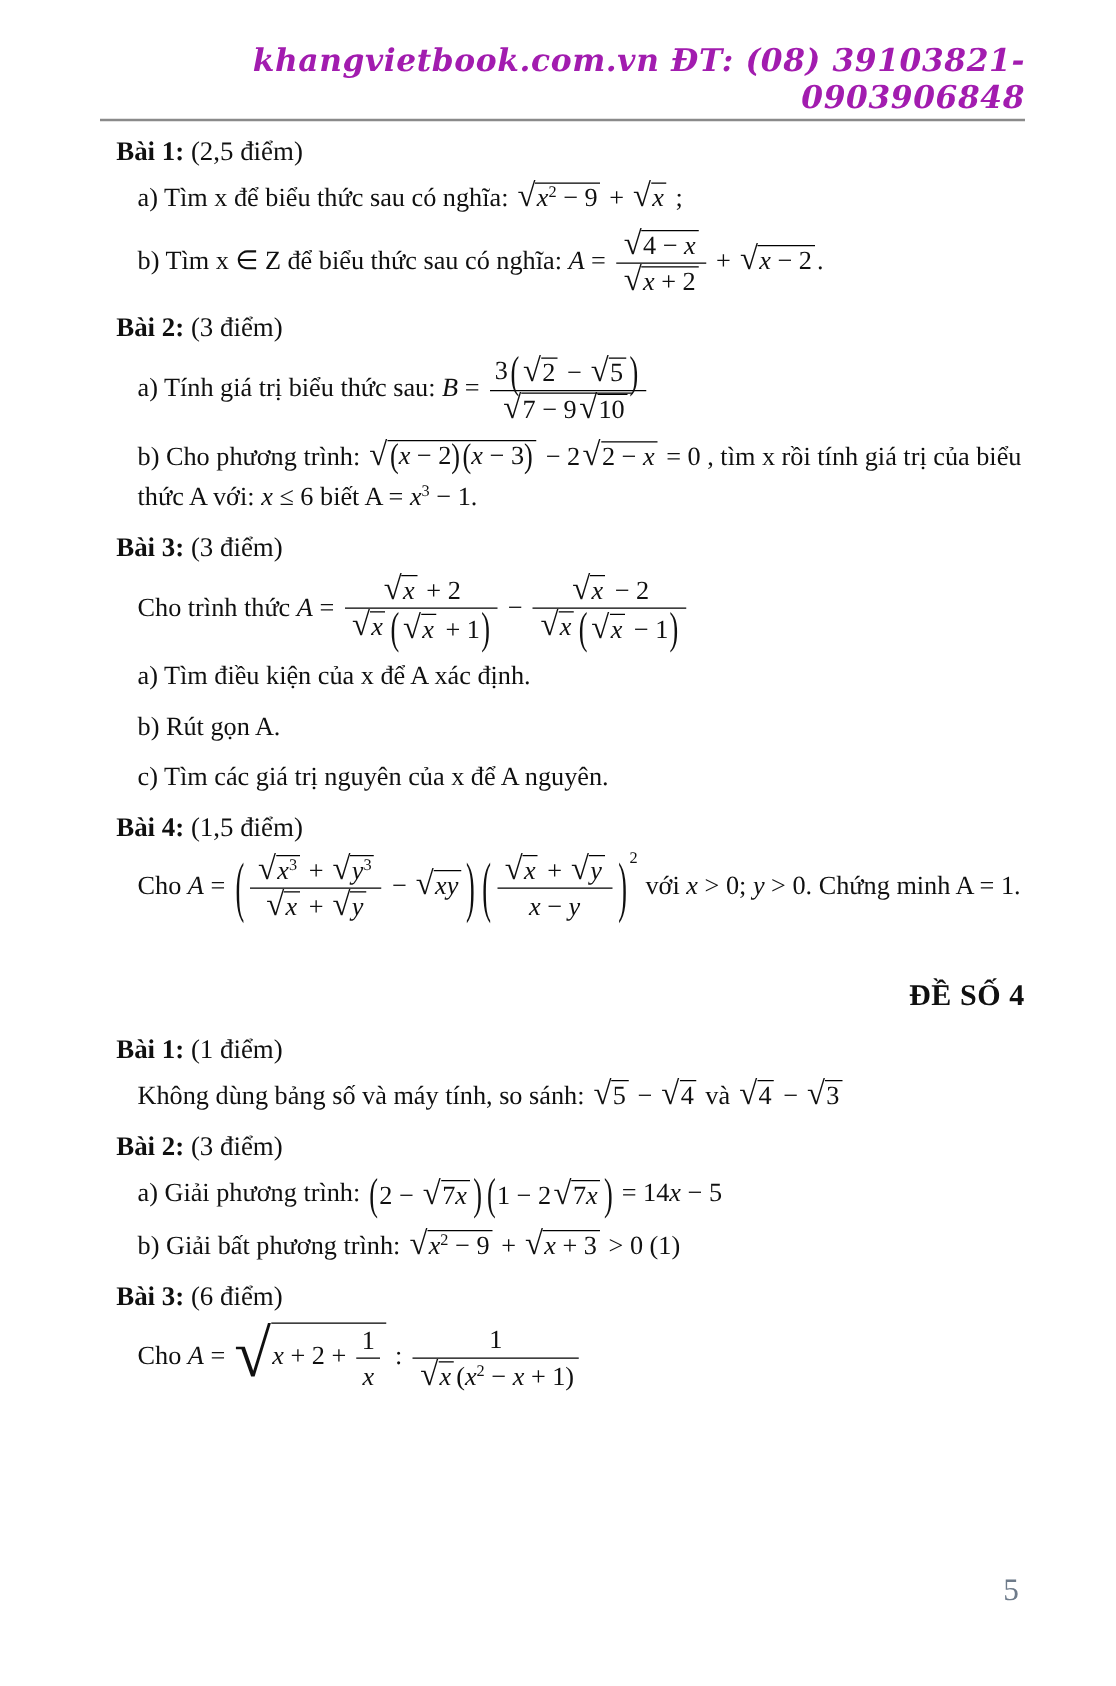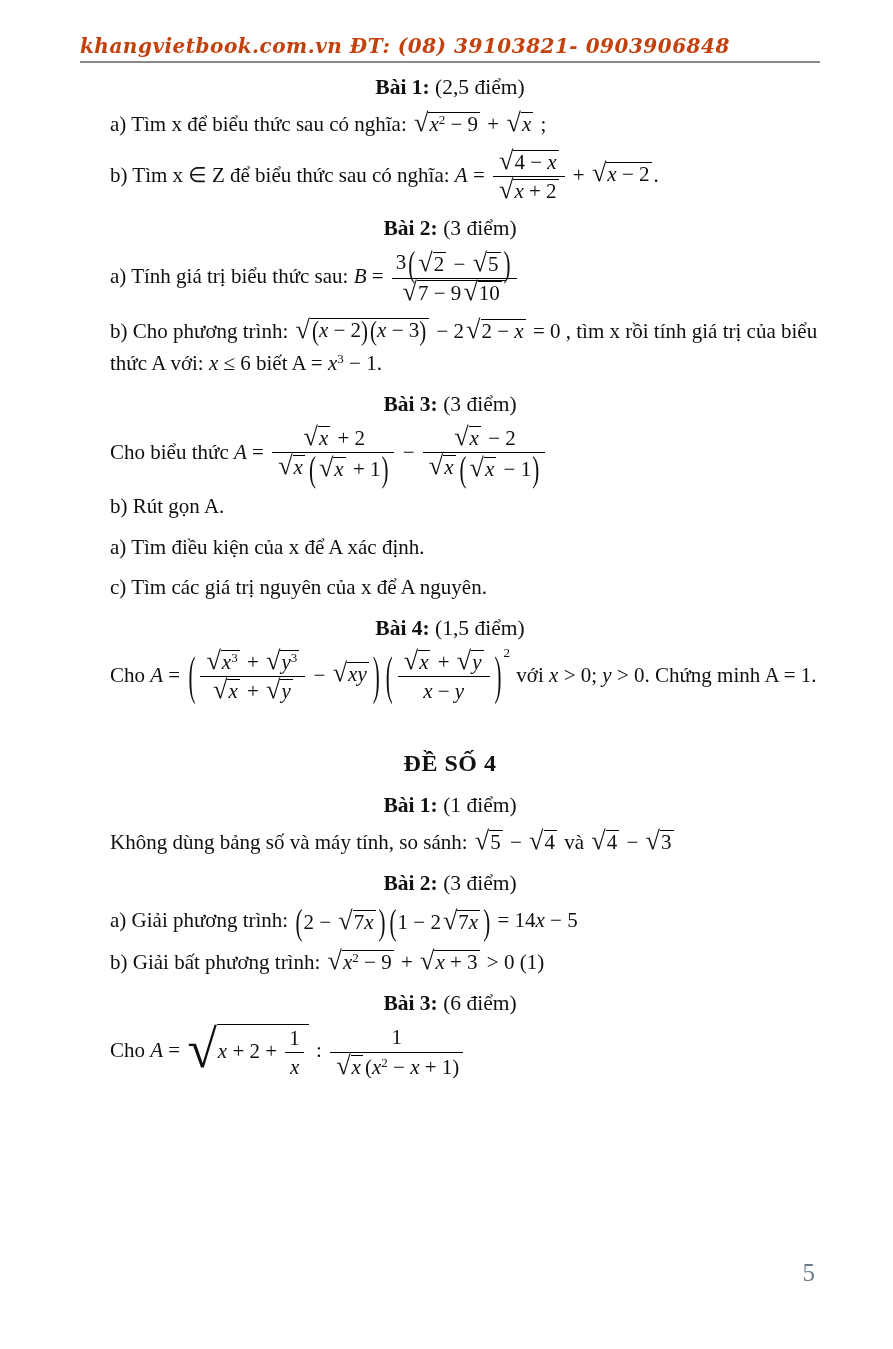--- a/index.html
+++ b/index.html
@@ -4,30 +4,30 @@
 <style>
   html,body { margin:0; padding:0; }
   body {
     width:893px; height:1349px; background:#ffffff; overflow:hidden;
     font-family:"Liberation Serif", serif; color:#101010; position:relative;
   }
   .page { padding:34px 73px 0 80px; }
 
   
   .hdr-text {
-    font-family:"DejaVu Serif", serif;
-    font-style:italic; font-weight:bold; font-size:20px; color:#c2410c;
+    text-align:right; font-family:"DejaVu Serif", serif;
+    font-style:italic; font-weight:bold; font-size:25px; color:#a21caf;
     letter-spacing:0.5px;
   }
   .hdr-rule { border-top:2px solid #8a8a8a; margin-top:3px; }
 
   
   .title { text-align:center; font-weight:bold; font-size:24px; letter-spacing:0.5px; margin:32px 0 16px; }
-  .title.gap-top { margin-top:46px; }
-  .heading { font-size:21.5px; margin:12px 13px 2px;text-align:center; }
+  .title.gap-top { margin-top:46px;text-align:right; }
+  .heading { font-size:21.5px; margin:12px 13px 2px; }
   .heading .hb { font-weight:bold; }
   .line { font-size:21px; padding-left:30px; margin:8px 0; line-height:1.55; }
 
   
   .mt { }
   .mi { font-style:italic; }
   .msup { font-size:0.62em; vertical-align:0.55em; line-height:0; }
   .msqrt { display:inline-flex; align-items:baseline; white-space:nowrap; margin:0 2px; }
   .msqrt > .rad { font-size:1.25em; line-height:0.8; }
   .msqrt > .radbody { border-top:1.5px solid #000; line-height:1.12; padding:0 2px 0 1px;font-family:Liberation Serif, serif; }
@@ -119,21 +119,21 @@
             </span><span class="mparen sm">
               <span class="lp">(</span>
               <span class="pbody"><span class="mi">x</span><span class="mt"> − 3</span></span>
               <span class="rp">)</span>
             </span></span>
         </span><span class="mt"> − 2</span><span class="msqrt">
           <span class="rad">√</span>
           <span class="radbody"><span class="mt">2 − </span><span class="mi">x</span></span>
         </span><span class="mt"> = 0 , tìm x rồi tính giá trị của biểu thức A với: </span><span class="mi">x</span><span class="mt"> ≤ 6 biết A = </span><span class="mi">x</span><span class="msup">3</span><span class="mt"> − 1.</span></div>
       <div class="heading"><span class="hb">Bài 3:</span><span class="hrest"> (3 điểm)</span></div>
-      <div class="line"><span class="mt">Cho biểu thức </span><span class="mi">A</span><span class="mt"> = </span><span class="mfrac">
+      <div class="line"><span class="mt">Cho trình thức </span><span class="mi">A</span><span class="mt"> = </span><span class="mfrac">
           <span class="num"><span class="msqrt">
               <span class="rad">√</span>
               <span class="radbody"><span class="mi">x</span></span>
             </span><span class="mt"> + 2</span></span>
           <span class="den"><span class="msqrt">
               <span class="rad">√</span>
               <span class="radbody"><span class="mi">x</span></span>
             </span><span class="mparen med">
               <span class="lp">(</span>
               <span class="pbody"><span class="msqrt">
@@ -152,22 +152,22 @@
               <span class="radbody"><span class="mi">x</span></span>
             </span><span class="mparen med">
               <span class="lp">(</span>
               <span class="pbody"><span class="msqrt">
                   <span class="rad">√</span>
                   <span class="radbody"><span class="mi">x</span></span>
                 </span><span class="mt"> − 1</span></span>
               <span class="rp">)</span>
             </span></span>
         </span></div>
+      <div class="line"><span class="mt">a) Tìm điều kiện của x để A xác định.</span></div>
       <div class="line"><span class="mt">b) Rút gọn A.</span></div>
-      <div class="line"><span class="mt">a) Tìm điều kiện của x để A xác định.</span></div>
       <div class="line"><span class="mt">c) Tìm các giá trị nguyên của x để A nguyên.</span></div>
       <div class="heading"><span class="hb">Bài 4:</span><span class="hrest"> (1,5 điểm)</span></div>
       <div class="line"><span class="mt">Cho </span><span class="mi">A</span><span class="mt"> = </span><span class="mparen tall">
           <span class="lp">(</span>
           <span class="pbody"><span class="mfrac">
               <span class="num"><span class="msqrt">
                   <span class="rad">√</span>
                   <span class="radbody"><span class="mi">x</span><span class="msup">3</span></span>
                 </span><span class="mt"> + </span><span class="msqrt">
                   <span class="rad">√</span>

